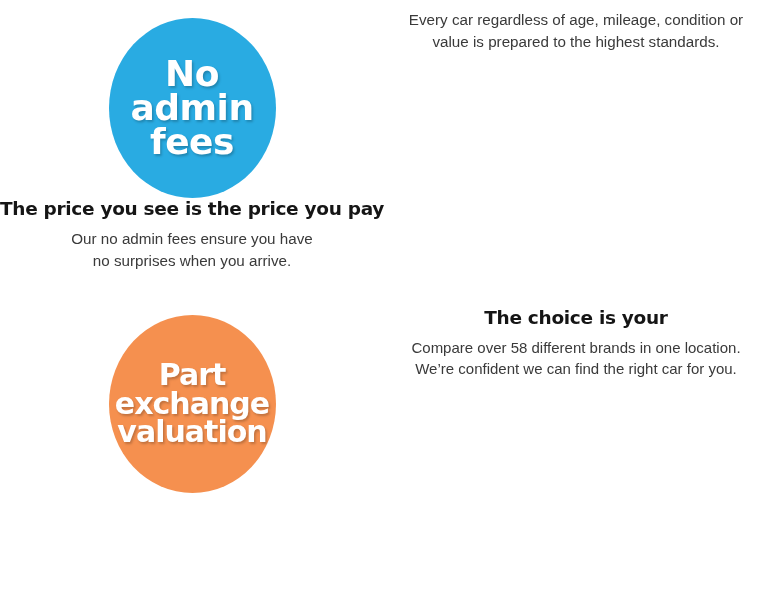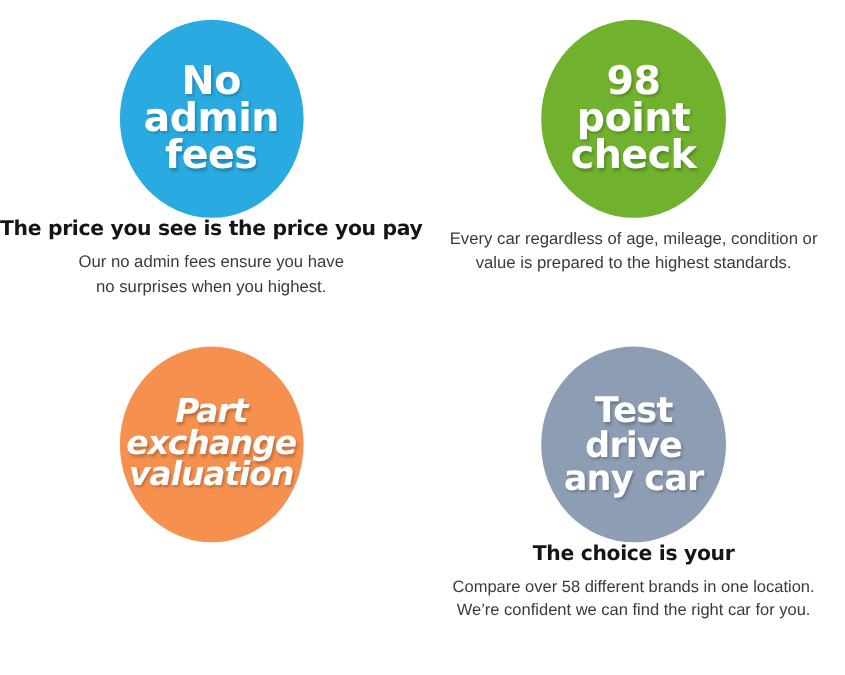--- a/index.html
+++ b/index.html
@@ -92,45 +92,35 @@
 <div class="benefits-grid">
 
   <div class="benefit-card card-no-admin-fees">
     <div class="badge" style="background: rgb(41, 171, 226);">
       <span class="badge-text">No
 admin
 fees</span>
     </div>
     <div class="benefit-heading">The price you see is the price you pay</div>
     <div class="benefit-body">Our no admin fees ensure you have
-no surprises when you highest.</div>
+no surprises when you arrive.</div>
   </div>
 
   <div class="benefit-card card-point-check">
-    <div class="badge" style="background: rgb(112, 178, 46);">
-      <span class="badge-text">98
-point
-check</span>
-    </div>
     <div class="benefit-body">Every car regardless of age, mileage, condition or
 value is prepared to the highest standards.</div>
   </div>
 
   <div class="benefit-card card-part-exchange">
-    <div class="badge" style="background: rgb(245, 144, 79); font-style: italic;">
+    <div class="badge" style="background: rgb(245, 144, 79);">
       <span class="badge-text">Part
 exchange
 valuation</span>
     </div>
   </div>
 
   <div class="benefit-card card-test-drive">
-    <div class="badge" style="background: rgb(141, 157, 180);">
-      <span class="badge-text">Test
-drive
-any car</span>
-    </div>
     <div class="benefit-heading">The choice is your</div>
     <div class="benefit-body">Compare over 58 different brands in one location.
 We’re confident we can find the right car for you.</div>
   </div>
 
 </div>
 
 </body></html>

